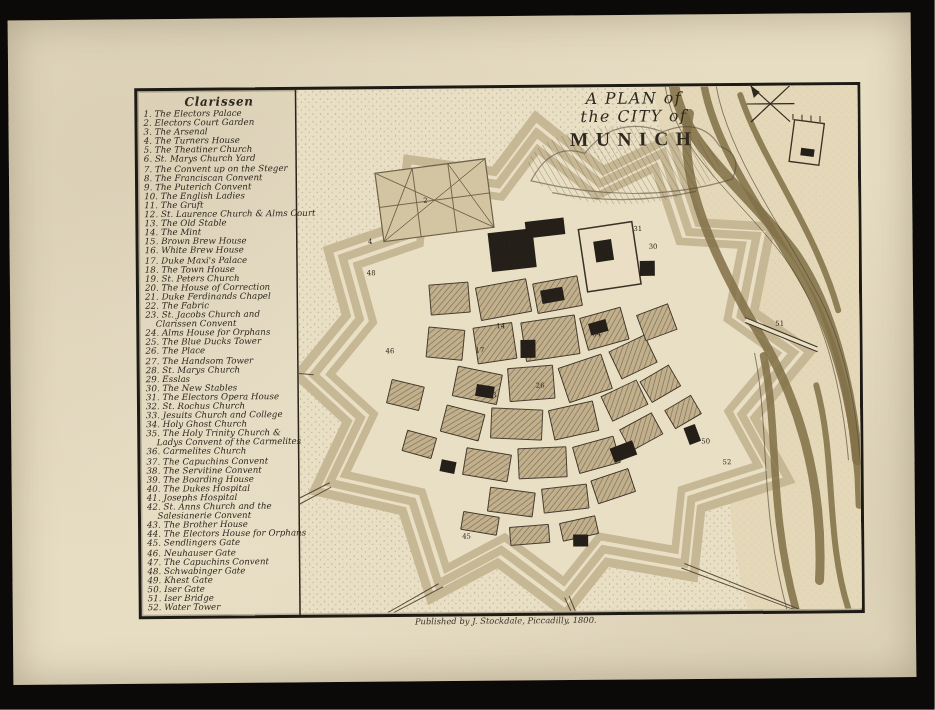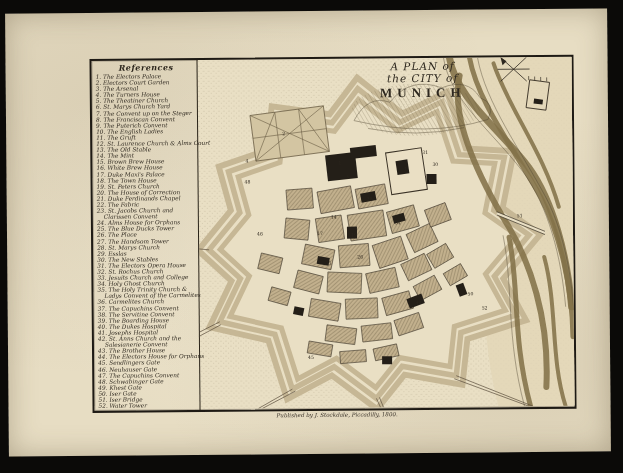--- a/index.html
+++ b/index.html
@@ -73,21 +73,21 @@
   .num{font-family:"DejaVu Serif",serif; font-size:4.6px; fill:#2c261d;}
 </style>
 </head>
 <body>
 
 <div class="scan">
   <div class="paper">
     <div class="plate">
 
       <div class="refs">
-        <div class="refs-title">References</div>
+        <div class="refs-title">Clarissen</div>
         <div id="refs-list">
             <div class="ref-item">1. The Electors Palace</div>
             <div class="ref-item">2. Electors Court Garden</div>
             <div class="ref-item">3. The Arsenal</div>
             <div class="ref-item">4. The Turners House</div>
             <div class="ref-item">5. The Theatiner Church</div>
             <div class="ref-item">6. St. Marys Church Yard</div>
             <div class="ref-item">7. The Convent up on the Steger</div>
             <div class="ref-item">8. The Franciscan Convent</div>
             <div class="ref-item">9. The Puterich Convent</div>

